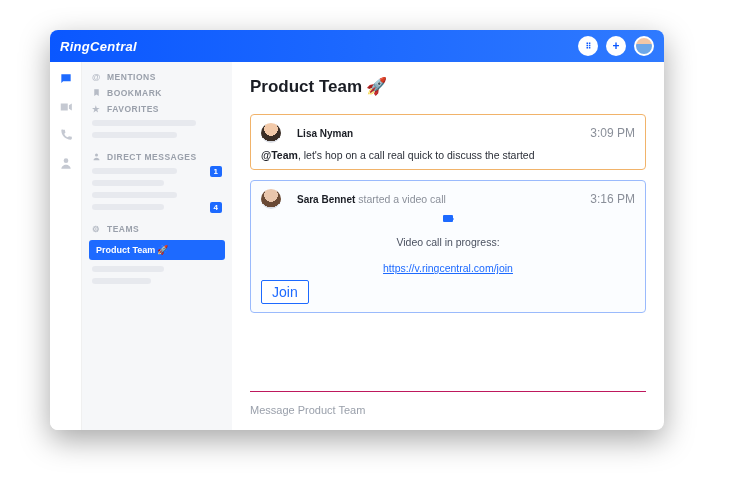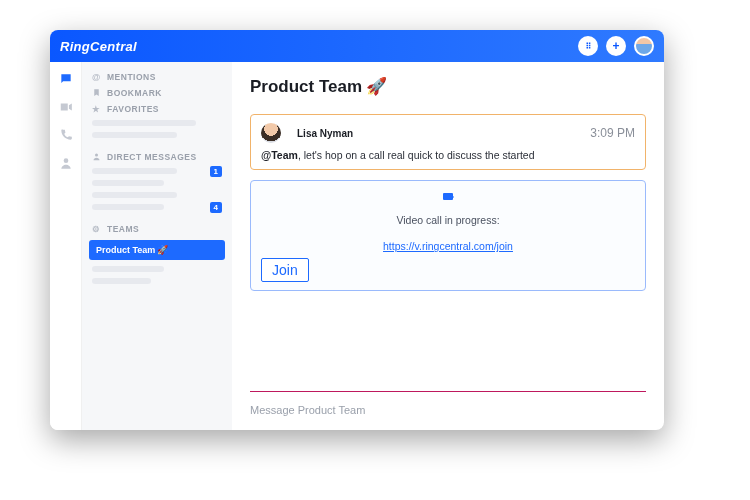--- a/index.html
+++ b/index.html
@@ -227,20 +227,27 @@
               <span class="author">Lisa Nyman</span>
               <span class="time">3:09 PM</span>
             </div>
             <div>
               <span class="mention">@Team</span><span>, let's hop on a call real quick to discuss the started</span>
             </div>
           </div>
 
 
           <div class="msg-card blue">
+            <div class="msg-head">
+              <div class="avatar a3"></div>
+              <span>
+                <span class="author">Sara Bennet</span><span class="author-suffix"> started a video call</span>
+              </span>
+              <span class="time">3:16 PM</span>
+            </div>
             <div class="vidline">
               <span class="cam-dot"></span>
               <span>Video call in progress: </span>
               <a class="link">https://v.ringcentral.com/join</a>
             </div>
             <span class="join-btn">Join</span>
           </div>
 
         </div>
 

